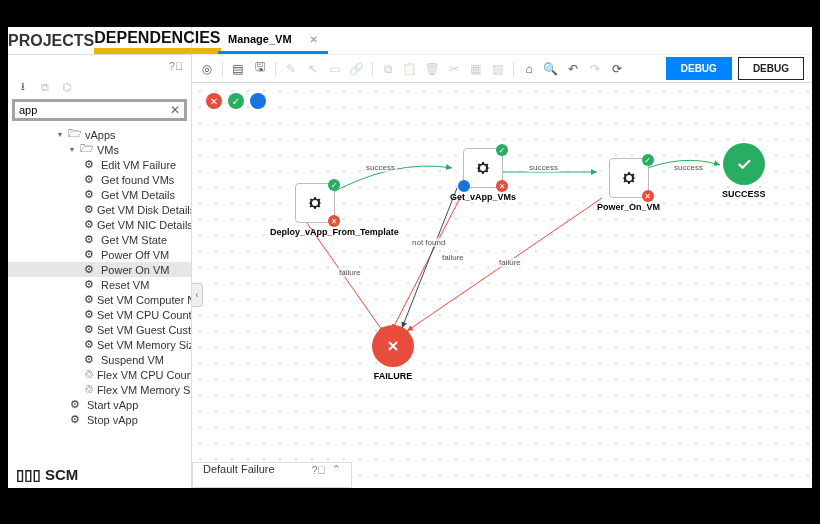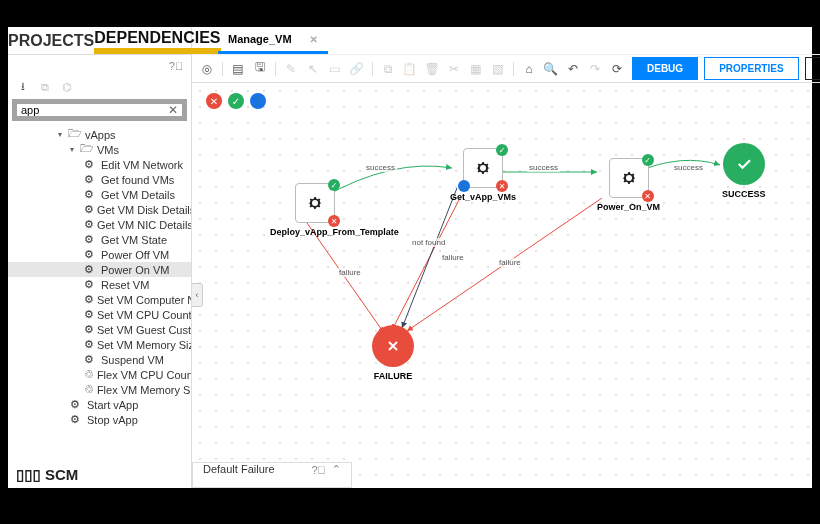--- a/index.html
+++ b/index.html
@@ -7,21 +7,21 @@
 .app{position:absolute;top:27px;left:8px;right:8px;bottom:36px;background:#fff;display:flex;flex-direction:column}
 .top-area{display:flex;height:100%}
 .left-panel{width:184px;border-right:1px solid #ddd;display:flex;flex-direction:column;position:relative}
 .tabs{display:flex;border-bottom:1px solid #ddd;height:28px}
 .tab{flex:1;font-size:16px;font-weight:600;display:flex;align-items:center;justify-content:center;color:#333;cursor:pointer}
 .tab.active{color:#111;border-bottom:6px solid #eab308}
 .help-row{height:22px;display:flex;align-items:center;justify-content:flex-end;padding-right:8px;color:#888}
 .icon-row{height:20px;display:flex;align-items:center;gap:8px;padding:0 8px;color:#555}
 .icn{width:14px;height:14px;display:inline-flex;align-items:center;justify-content:center;font-size:11px}
 .dim{opacity:.35}
-.search{display:flex;align-items:center;height:22px;border:5px solid #a3a3a3;margin:2px 4px;padding:0 4px}
+.search{display:flex;align-items:center;height:22px;border:3px solid #a3a3a3;margin:2px 4px;padding:0 4px}
 .search input{border:none;outline:none;flex:1;font-size:11px}
 .search .x{color:#666;font-size:12px;cursor:pointer}
 .tree{flex:1;overflow:auto;font-size:11px;color:#333;padding:4px 0}
 .tree-row{display:flex;align-items:center;height:15px;padding-left:6px;cursor:pointer;white-space:nowrap}
 .tree-row.selected{background:#e6e6e6}
 .caret{width:10px;color:#666;font-size:8px}
 .folder-icon{width:14px;margin-right:3px}
 .gear-tiny{width:14px;margin-right:3px}
 .indent1{padding-left:50px}
 .indent2{padding-left:62px}
@@ -97,21 +97,21 @@
             <span class="folder-icon">🗁</span>
             <span>vApps</span>
           </div>
         <div class="tree-row indent2">
             <span class="caret">▾</span>
             <span class="folder-icon">🗁</span>
             <span>VMs</span>
           </div>
         <div class="tree-row indent3">
             <span class="gear-tiny">⚙</span>
-            <span>Edit VM Network</span>
+            <span>Edit VM Failure</span>
           </div>
         <div class="tree-row indent3">
             <span class="gear-tiny">⚙</span>
             <span>Get found VMs</span>
           </div>
         <div class="tree-row indent3">
             <span class="gear-tiny">⚙</span>
             <span>Get VM Details</span>
           </div>
         <div class="tree-row indent3">
@@ -202,21 +202,20 @@
           <span class="tool dim">▧</span>
           <span class="sep"></span>
           <span class="tool">⌂</span>
           <span class="tool">🔍</span>
           <span class="tool">↶</span>
           <span class="tool dim">↷</span>
           <span class="tool">⟳</span>
         </div>
         <div class="view-tabs">
           <div class="vtab active">DEBUG</div>
-          <div class="vtab">PROPERTIES</div>
           <div class="vtab debug">DEBUG</div>
         </div>
       </div>
 
       <div class="canvas">
         <div class="collapse-handle">‹</div>
         <div class="canvas-btns">
           <span class="cbtn red">✕</span>
           <span class="cbtn green">✓</span>
           <span class="cbtn blue">👤</span>

